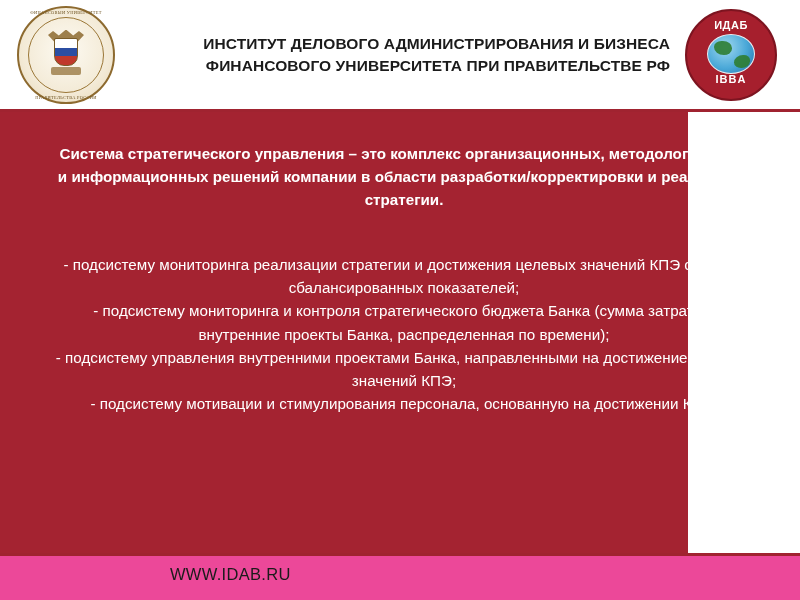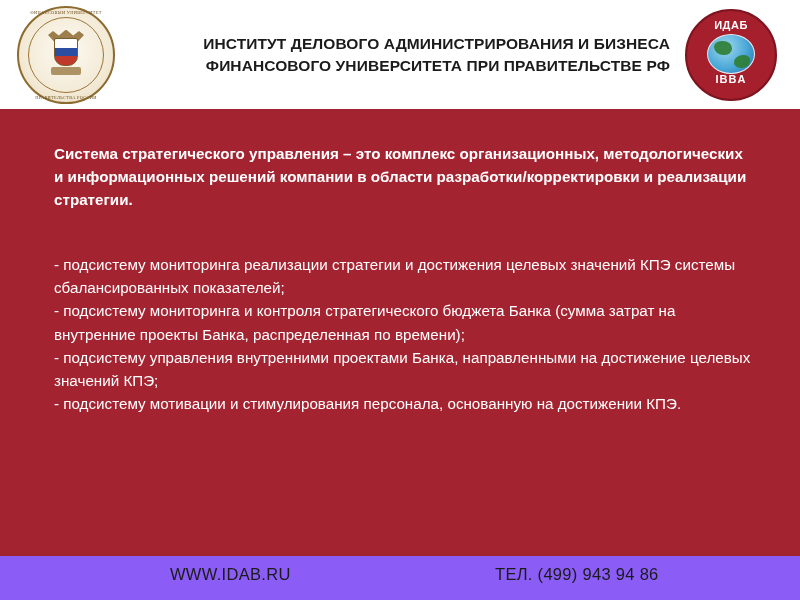--- a/index.html
+++ b/index.html
@@ -183,23 +183,24 @@
     background: #2e7d32;
     border-radius: 60% 40% 55% 45%;
     opacity: 0.9;
   }
 
   
   .body-panel {
     position: absolute;
     left: 0;
     top: 112px;
-    width: 800px;
+    width: 688px;
     height: 441px;
     background: #a42331;
+    text-align: center;
   }
   .content {
     position: absolute;
     left: 54px;
     top: 30px;
     width: 700px;
     color: #ffffff;
   }
   .para {
     font-size: 15.2px;
@@ -211,21 +212,21 @@
   .spacer-xs { height: 20px; }
   .bullets .para { margin-bottom: 0; }
 
   
   .footer {
     position: absolute;
     left: 0;
     top: 553px;
     width: 800px;
     height: 47px;
-    background: #8b5cf6;
+    background: #ec4899;
     border-top: 3px solid #a02330;
     box-sizing: border-box;
   }
   .footer-inner {
     position: relative;
     height: 44px;
   }
   .footer .site {
     position: absolute;
     left: 170px;
@@ -294,17 +295,16 @@
         <p class="para">- подсистему управления внутренними проектами Банка, направленными на достижение целевых значений КПЭ;</p>
         <p class="para">- подсистему мотивации и стимулирования персонала, основанную на достижении КПЭ.</p>
       </div>
 
     </div>
   </div>
 
   <div class="footer">
     <div class="footer-inner">
       <div class="site">WWW.IDAB.RU</div>
-      <div class="phone">ТЕЛ. (499) 943 94 86</div>
     </div>
   </div>
 
 </div>
 
 </body></html>

